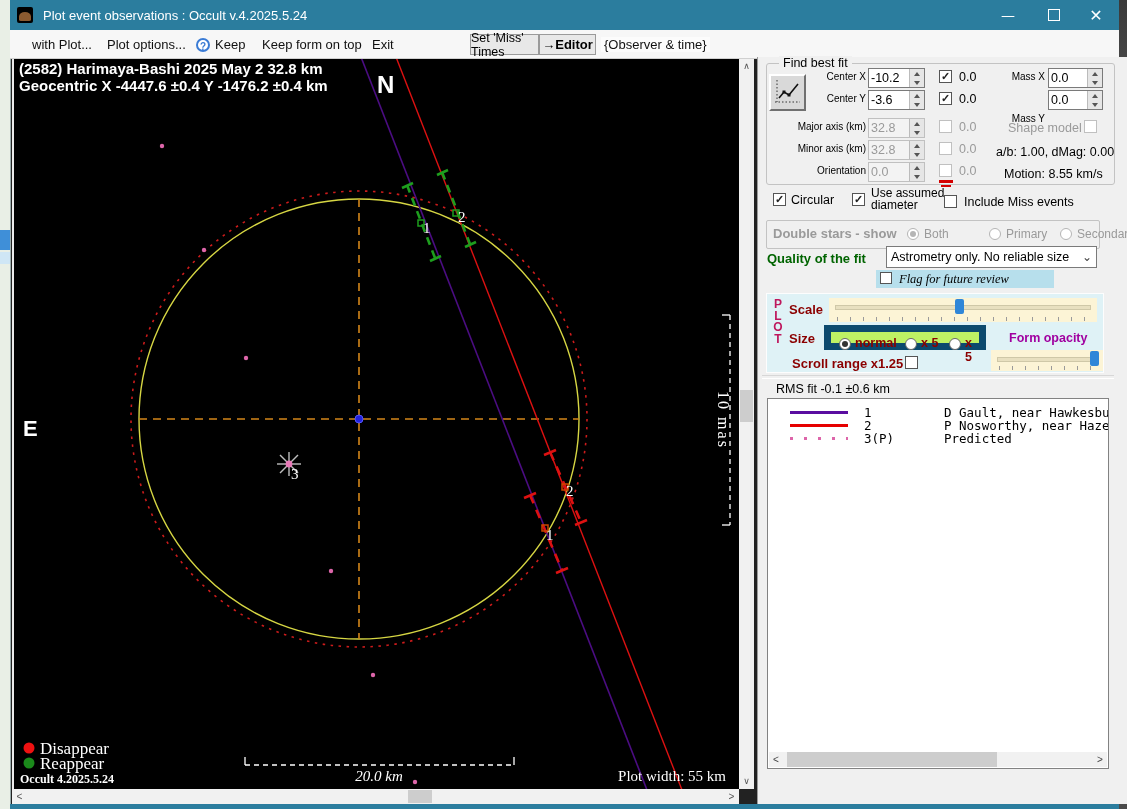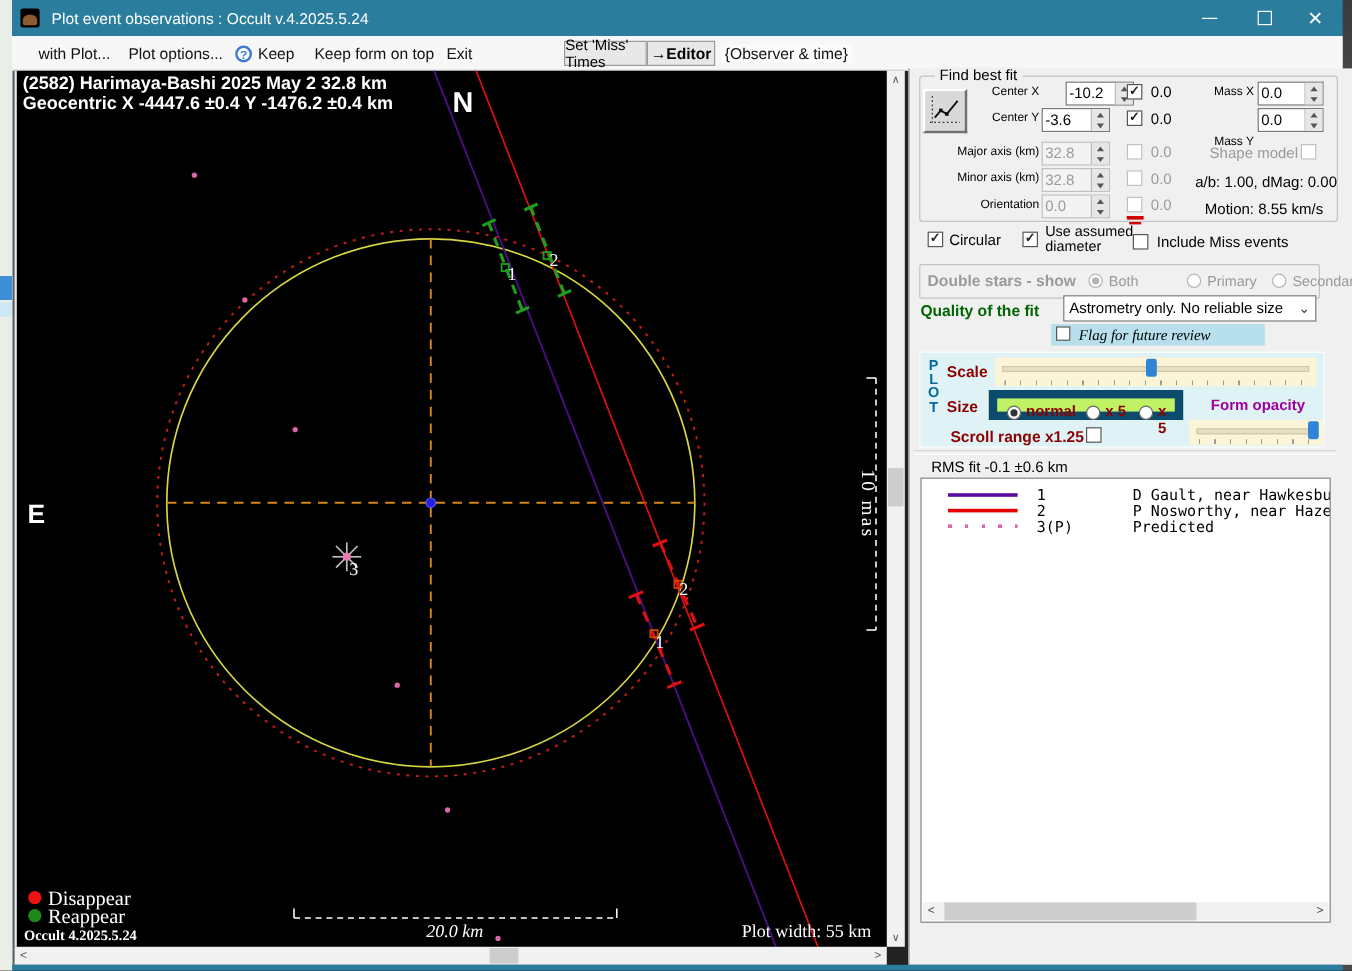--- a/index.html
+++ b/index.html
@@ -74,21 +74,21 @@
 
   #quality-label{position:absolute;left:9px;top:194px;font-weight:bold;font-size:13px;color:#006400;}
   #quality-combo{position:absolute;left:128px;top:189px;width:211px;height:22px;background:#fff;border:1px solid #7a7a7a;box-sizing:border-box;font-size:12.5px;line-height:20px;padding-left:4px;}
   #quality-combo .chev{position:absolute;right:4px;top:0;color:#444;font-size:12px;}
 
   #flag-hl{position:absolute;left:118px;top:213px;width:178px;height:18px;background:#b7dfec;}
   #flag-text{position:absolute;left:141px;top:215px;font-style:italic;font-size:12.5px;font-family:"Liberation Serif",serif;}
 
   #plotctl{position:absolute;left:8px;top:236px;width:338px;height:80px;background:#dff2f6;border:1px solid #fdfdfd;box-sizing:border-box;}
   .darkred{color:#8b0000;font-weight:bold;}
-  #plot-vert{position:absolute;left:5px;top:5px;width:12px;font-size:12px;line-height:11.5px;color:#0369a1;font-weight:bold;text-align:center;}
+  #plot-vert{position:absolute;left:5px;top:5px;width:12px;font-size:12px;line-height:11.5px;color:#be185d;font-weight:bold;text-align:center;}
   .slider{position:absolute;background:#fcf4d6;}
   .slider .track{position:absolute;left:6px;right:6px;top:7px;height:3px;background:#e8e0c0;border:1px solid #cfc8a8;}
   .slider .thumb{position:absolute;top:1px;width:9px;height:15px;background:#2f86d8;border-radius:2px;}
   .slider .ticks{position:absolute;left:8px;right:8px;bottom:1px;height:4px;
      background:repeating-linear-gradient(90deg,#9a9a9a 0 1px,transparent 1px 13px);}
   #slider-scale{left:62px;top:4px;width:268px;height:24px;}
   #slider-opacity{left:224px;top:56px;width:112px;height:21px;}
   #size-box{position:absolute;left:57px;top:31px;width:162px;height:25px;background:#bef264;border:7px solid #0c4a6e;box-sizing:border-box;}
   #form-opacity{position:absolute;left:242px;top:37px;color:#a000a0;font-weight:bold;font-size:12.5px;}
 
@@ -254,21 +254,21 @@
     <svg width="33" height="33">
       <line x1="6" y1="4" x2="6" y2="26" stroke="#333" stroke-width="1" stroke-dasharray="1.5 2"></line>
       <line x1="4" y1="26" x2="29" y2="26" stroke="#333" stroke-width="1" stroke-dasharray="1.5 2"></line>
       <polyline points="8,22 13,16 18,19 27,8" fill="none" stroke="#111" stroke-width="1.6"></polyline>
       <rect x="11.5" y="14.5" width="3" height="3" fill="#111"></rect>
         <rect x="16.5" y="17.5" width="3" height="3" fill="#111"></rect>
     </svg>
   </div>
 
   <div class="rlabel" style="left:28px;top:14px;width:80px;">Center X</div>
-  <div class="spin" style="left:110px;top:11px;width:57px;margin-left:20px;">
+  <div class="spin" style="left:110px;top:11px;width:57px;">
     <input value="-10.2" style="">
       <div class="btns">
         <div class="up"></div>
         <div class="dn"></div>
       </div>
   </div>
   <div class="cb" style="left:181px;top:13px;">✓</div>
   <div class="smalltxt" style="left:201px;top:13px;">0.0</div>
   <div class="rlabel" style="left:243px;top:14px;width:44px;">Mass X</div>
   <div class="spin" style="left:290px;top:11px;width:55px;">

